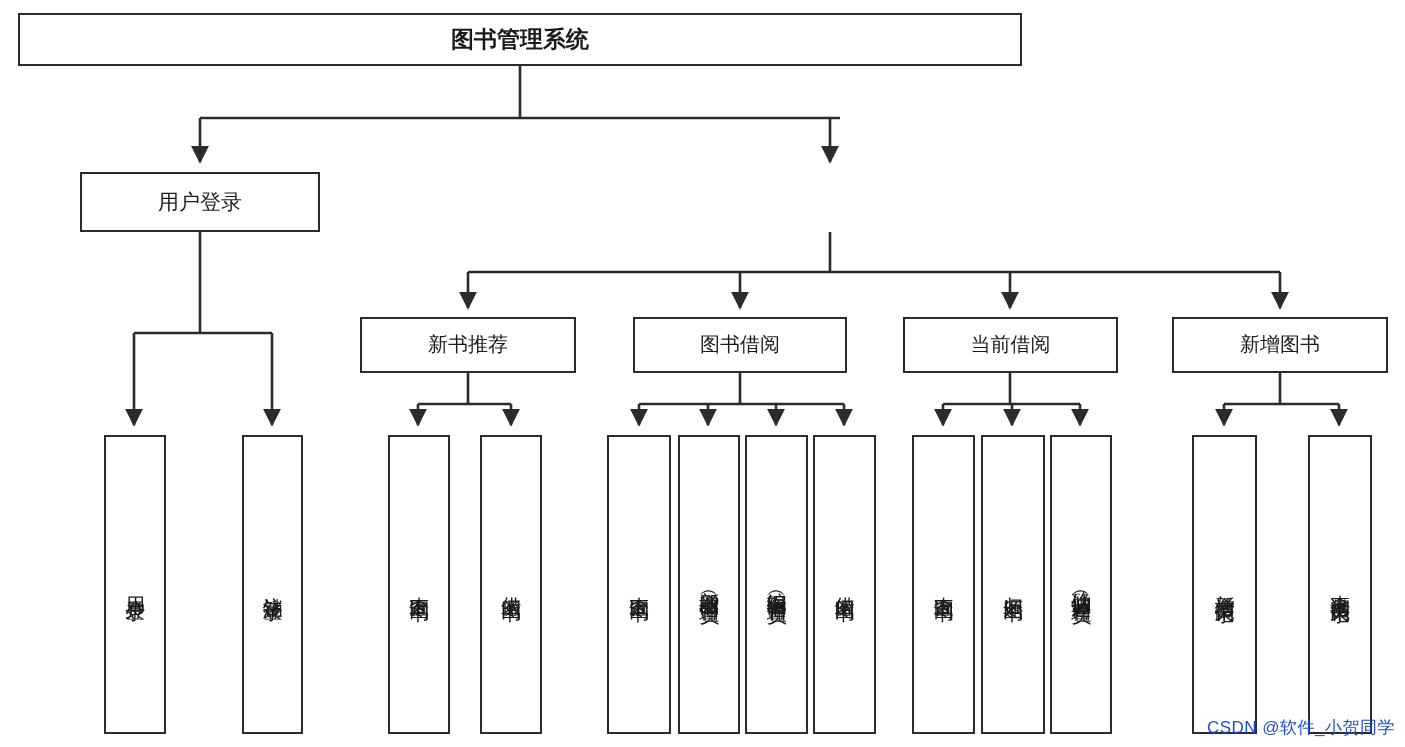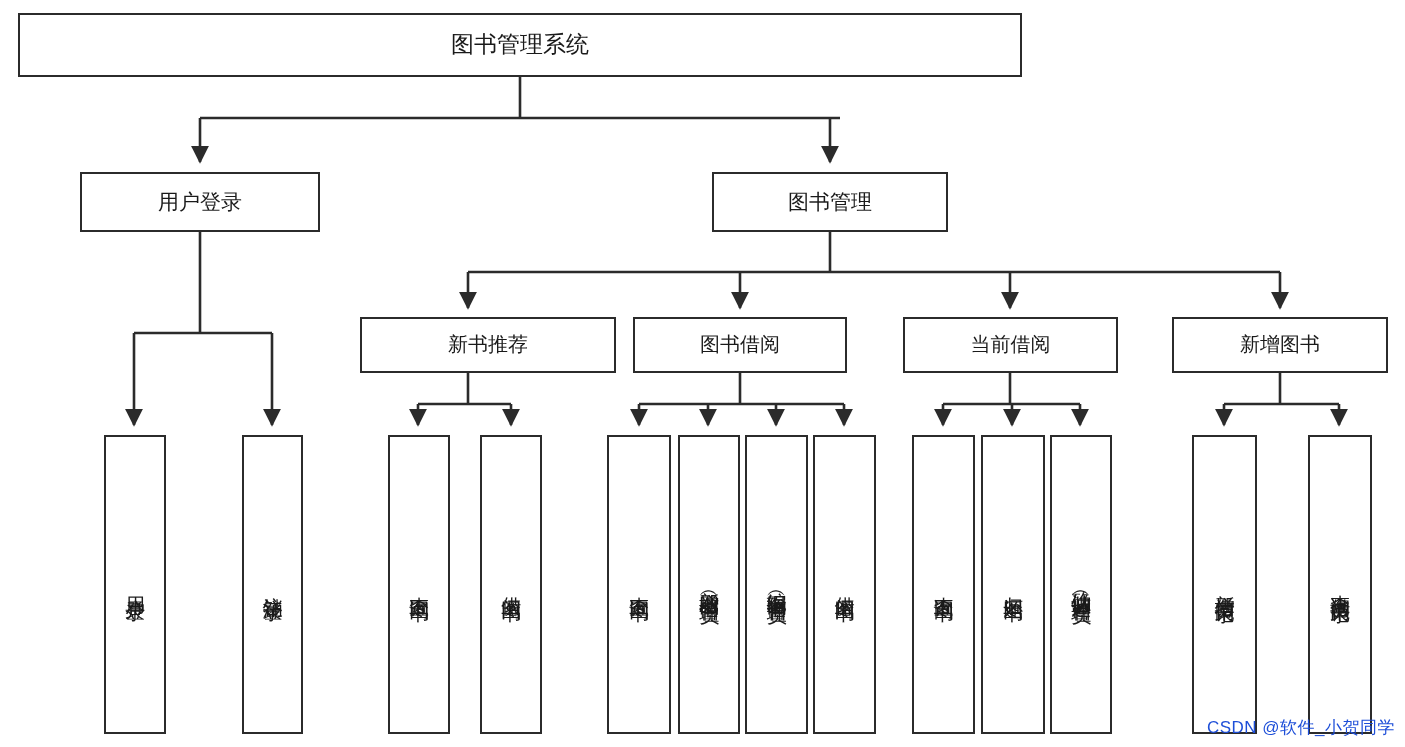--- a/index.html
+++ b/index.html
@@ -119,32 +119,29 @@
       <path d="M 1012 404 L 1012 425" marker-end="url(#arrow)"></path>
       <path d="M 1080 404 L 1080 425" marker-end="url(#arrow)"></path>
 
       <path d="M 1280 373 L 1280 404"></path>
       <path d="M 1224 404 L 1339 404"></path>
       <path d="M 1224 404 L 1224 425" marker-end="url(#arrow)"></path>
       <path d="M 1339 404 L 1339 425" marker-end="url(#arrow)"></path>
     </g>
   </svg>
 
-  <div class="node level-0" style="left:18px; top:13px; width:1004px; height:64px;">
+  <div class="node level-0" style="left:18px; top:13px; width:1004px; height:53px;font-weight:bold;">
     <span class="node-label">图书管理系统</span>
   </div>
 
   <div class="node level-1" style="left:80px; top:172px; width:240px; height:60px;">
     <span class="node-label">用户登录</span>
   </div>
-  <div class="node level-1" style="left:712px; top:172px; width:236px; height:60px;">
-    <span class="node-label">图书管理</span>
-  </div>
 
-  <div class="node level-2" style="left:360px; top:317px; width:256px; height:56px;">
+  <div class="node level-2" style="left:360px; top:317px; width:216px; height:56px;">
     <span class="node-label">新书推荐</span>
   </div>
   <div class="node level-2" style="left:633px; top:317px; width:214px; height:56px;">
     <span class="node-label">图书借阅</span>
   </div>
   <div class="node level-2" style="left:903px; top:317px; width:215px; height:56px;">
     <span class="node-label">当前借阅</span>
   </div>
   <div class="node level-2" style="left:1172px; top:317px; width:216px; height:56px;">
     <span class="node-label">新增图书</span>

